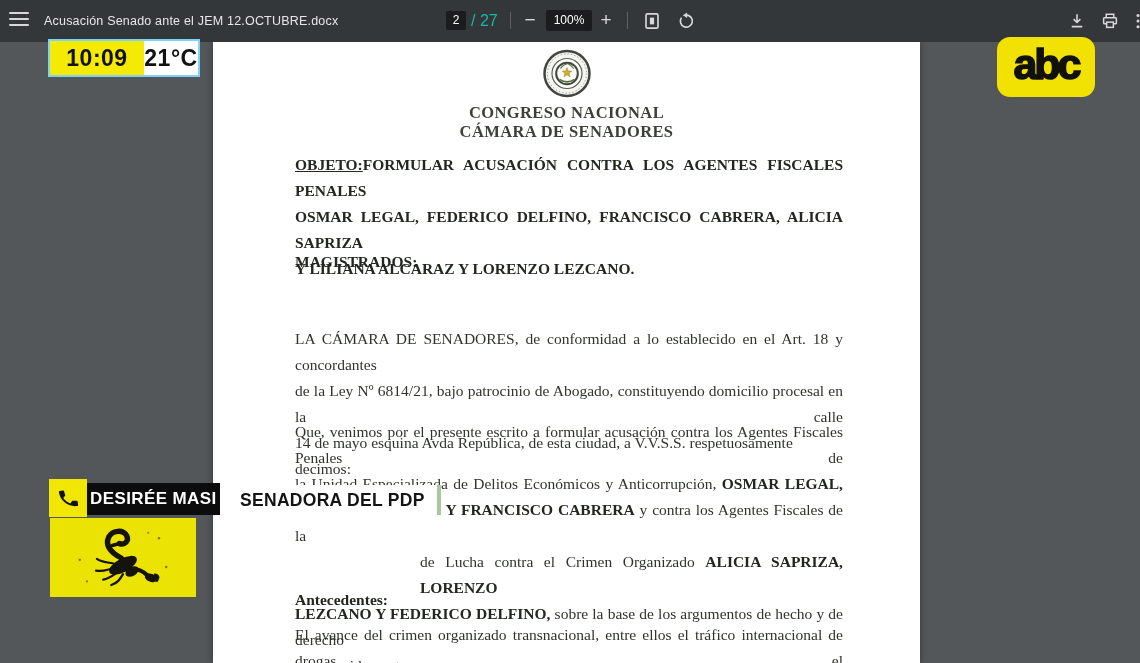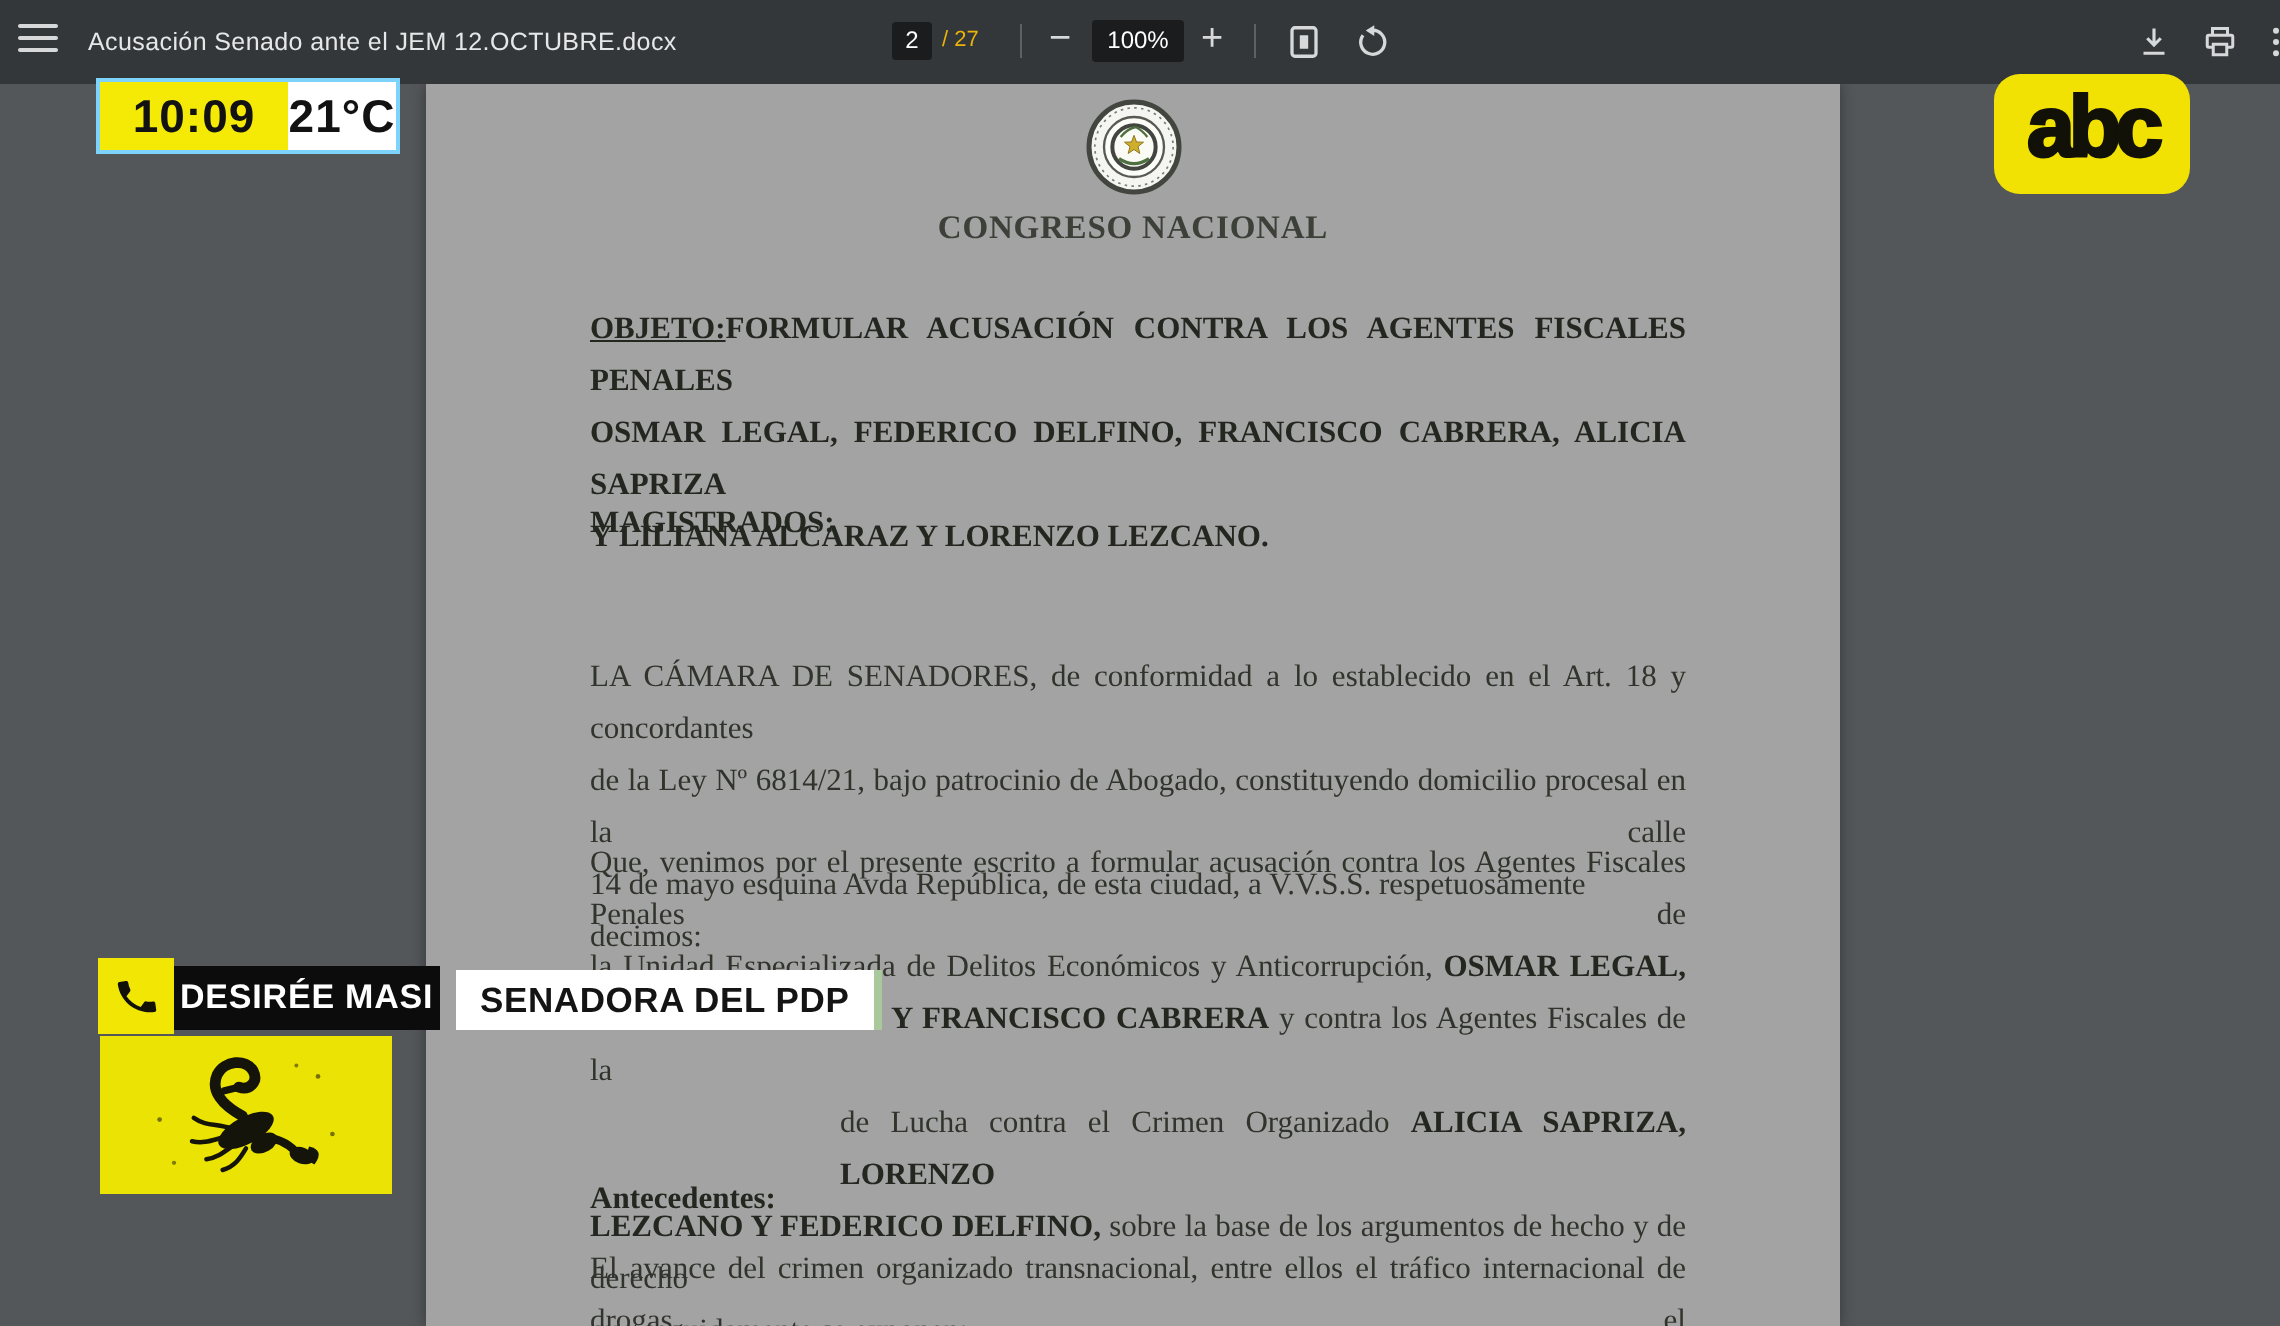--- a/index.html
+++ b/index.html
@@ -5,29 +5,29 @@
   * { margin:0; padding:0; box-sizing:border-box; }
   html,body { width:1140px; height:663px; overflow:hidden; font-family:"Liberation Sans",sans-serif; }
   #stage { position:relative; width:1140px; height:663px; background:#54575a; overflow:hidden; }
 
   
   .toolbar { position:absolute; left:0; top:0; width:1140px; height:42px; background:#343739; z-index:30; }
   .hamburger { position:absolute; left:9px; top:12px; width:20px; height:17px; cursor:pointer; }
   .hamburger span { display:block; height:2.4px; background:#d6d8d9; margin-bottom:3.6px; border-radius:1px; }
   .doc-title { position:absolute; left:44px; top:0; height:42px; line-height:42px; font-size:12.5px; color:#e6e7e8; letter-spacing:.2px; }
   .pgbox { position:absolute; left:446px; top:11px; width:20px; height:19px; background:#1a1c1e; border-radius:2px; color:#fff; font-size:12px; text-align:center; line-height:19px; }
-  .pgtotal { position:absolute; left:471px; top:11px; height:19px; line-height:19px; color:#eab308; font-size:11px; }
+  .pgtotal { position:absolute; left:471px; top:11px; height:19px; line-height:19px; color:#14b8a6; font-size:16px; }
   .vdiv { position:absolute; top:12px; width:1px; height:17px; background:#5d6164; }
   .tbtn { position:absolute; top:0; height:42px; line-height:40px; color:#d6d8d9; font-size:19px; text-align:center; width:24px; cursor:pointer; }
   .zoombox { position:absolute; left:546px; top:10px; width:46px; height:21px; background:#1a1c1e; border-radius:2px; color:#fff; font-size:12px; text-align:center; line-height:21px; }
   .iconbtn { position:absolute; top:12px; width:18px; height:18px; cursor:pointer; }
   .iconbtn svg { display:block; }
 
   
-  .page { position:absolute; left:213px; top:42px; width:707px; height:621px; background:#a3a3a3; box-shadow:0 0 7px rgba(0,0,0,.38); z-index:5; }
+  .page { position:absolute; left:213px; top:42px; width:707px; height:621px; background:#ffffff; box-shadow:0 0 7px rgba(0,0,0,.38); z-index:5; }
   .doc { position:absolute; left:0; top:0; width:707px; height:621px; font-family:"Liberation Serif",serif; color:#30342c; }
   .doc .para { position:absolute; left:82px; right:77px; font-size:15.5px; line-height:26px; }
   .jl { text-align:justify; text-align-last:justify; }
   .ll { text-align:left; }
   .b { font-weight:bold; color:#232720; }
   .doc-head { position:absolute; left:0; top:5px; width:707px; text-align:center; }
   .doc-head .inst { font-weight:bold; font-size:16.5px; line-height:18.5px; color:#3c4039; letter-spacing:.4px; }
   .objlabel { font-weight:bold; text-decoration:underline; color:#232720; }
   .indent4 { padding-left:125px; }
 
@@ -109,20 +109,21 @@
         <svg width="50" height="53" viewBox="0 0 60 60">
           <circle cx="30" cy="30" r="27" fill="#f5f5f1" stroke="#42463f" stroke-width="3"></circle>
           <circle cx="30" cy="30" r="23.5" fill="none" stroke="#777b72" stroke-width="1" stroke-dasharray="1.5 2.6"></circle>
           <circle cx="30" cy="30" r="18" fill="#fcfcf8" stroke="#575b52" stroke-width="1.4"></circle>
           <circle cx="30" cy="30" r="13" fill="#fbfbf5" stroke="#42463f" stroke-width="2.4"></circle>
           <path d="M21 37 Q30 43 39 37" fill="none" stroke="#4e7040" stroke-width="2"></path>
           <path d="M22 24 Q26 19 31 18 M38 24 Q35 20 31 18" fill="none" stroke="#4e7040" stroke-width="1.4"></path>
           <polygon points="30,23 31.5,27 35.7,27.1 32.4,29.8 33.5,33.9 30,31.5 26.5,33.9 27.6,29.8 24.3,27.1 28.5,27" fill="#cfae2e" stroke="#8f7a1e" stroke-width=".6"></polygon>
         </svg>
         <div class="inst">CONGRESO NACIONAL</div>
+        <div class="inst">CÁMARA DE SENADORES</div>
       </div>
 
       <div class="para" style="top:110px;">
         <div class="jl"><span class="objlabel">OBJETO:</span><span class="b">FORMULAR ACUSACIÓN CONTRA LOS AGENTES FISCALES PENALES</span></div>
         <div class="jl b">OSMAR LEGAL, FEDERICO DELFINO, FRANCISCO CABRERA, ALICIA SAPRIZA</div>
         <div class="ll b">Y LILIANA ALCARAZ Y LORENZO LEZCANO.</div>
       </div>
 
       <div class="para" style="top:207px;">
         <div class="ll b">MAGISTRADOS:</div>

